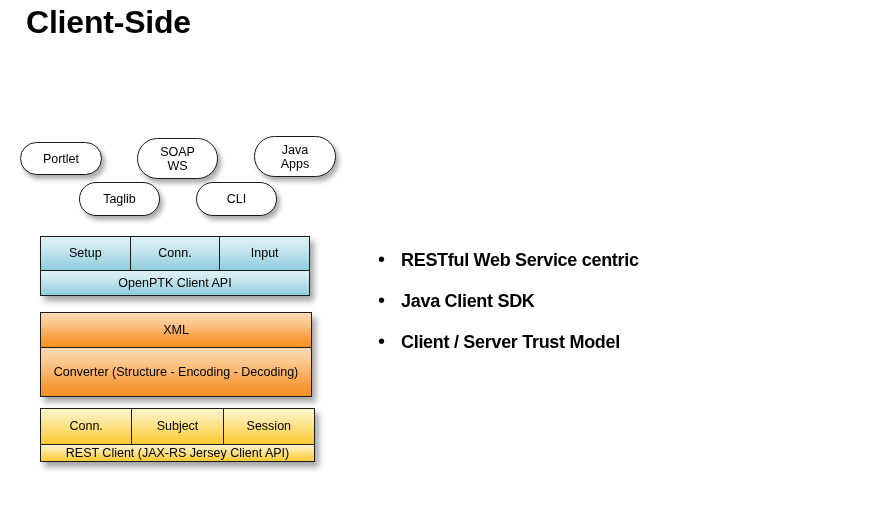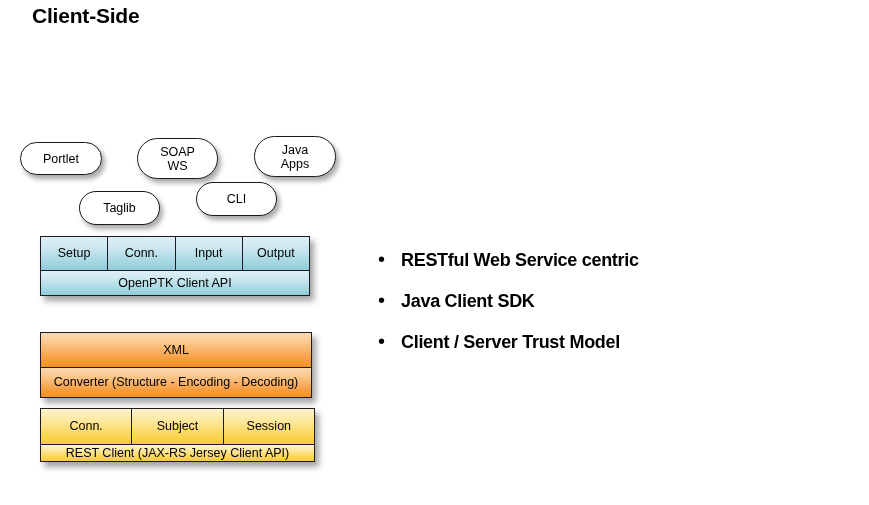--- a/index.html
+++ b/index.html
@@ -12,23 +12,23 @@
     height: 505px;
     position: relative;
     overflow: hidden;
     font-family: "Liberation Sans", sans-serif;
     color: #000000;
   }
 
   
   .slide-title {
     position: absolute;
-    left: 32px;
+    left: 26px;
     top: 4px;
-    font-size: 21px;
+    font-size: 32px;
     font-weight: bold;
     letter-spacing: -0.2px;
     color: #000000;
     white-space: nowrap;
   }
 
   
   .pill {
     position: absolute;
     box-sizing: border-box;
@@ -88,23 +88,23 @@
   
   #stack-client-api { left: 40px; top: 236px; width: 270px; }
   #stack-client-api .stack-cols { height: 33px; }
   #stack-client-api .stack-wide { height: 25px; }
   #stack-client-api .cell,
   #stack-client-api .stack-wide {
     background: linear-gradient(to bottom, #ddf0f5 0%, #cfe9f0 28%, #a6d7e3 75%, #8fccdb 100%);
   }
 
   
-  #stack-converter { left: 40px; top: 332px; width: 272px; }
+  #stack-converter { left: 40px; top: 312px; width: 272px; }
   #stack-converter .stack-cols { height: 34px; }
-  #stack-converter .stack-wide { height: 30px; text-align: center; }
+  #stack-converter .stack-wide { height: 49px; text-align: center; }
   #stack-converter .cell,
   #stack-converter .stack-wide {
     background: linear-gradient(to bottom, #fbd9b4 0%, #fbc78c 30%, #f79b3c 78%, #f6921e 100%);
   }
 
   
   #stack-rest-client { left: 40px; top: 408px; width: 275px; }
   #stack-rest-client .stack-cols { height: 35px; }
   #stack-rest-client .stack-wide { height: 17px; }
   #stack-rest-client .cell,
@@ -157,38 +157,37 @@
         <span>SOAP</span>
         <span>WS</span>
       </div>
     </div>
     <div class="pill" id="pill-java-apps" style="left: 254px; top: 136px; width: 82px; height: 41px;">
       <div>
         <span>Java</span>
         <span>Apps</span>
       </div>
     </div>
-    <div class="pill" id="pill-taglib" style="left: 79px; top: 182px; width: 81px; height: 34px; margin-top: 9px;">
+    <div class="pill" id="pill-taglib" style="left: 79px; top: 182px; width: 81px; height: 34px;">
       <div>
         <span>Taglib</span>
       </div>
     </div>
     <div class="pill" id="pill-cli" style="left: 196px; top: 182px; width: 81px; height: 34px;">
       <div>
         <span>CLI</span>
       </div>
     </div>
   </div>
 
 <div class="stack" id="stack-client-api">
   <div class="stack-cols">
     <div class="cell">Setup</div>
     <div class="cell">Conn.</div>
     <div class="cell">Input</div>
-    <div class="cell">Output</div>
   </div>
   <div class="stack-wide">OpenPTK Client API</div>
 </div>
 
 <div class="stack" id="stack-converter">
   <div class="stack-cols">
     <div class="cell">XML</div>
   </div>
   <div class="stack-wide">Converter (Structure - Encoding - Decoding)</div>
 </div>

